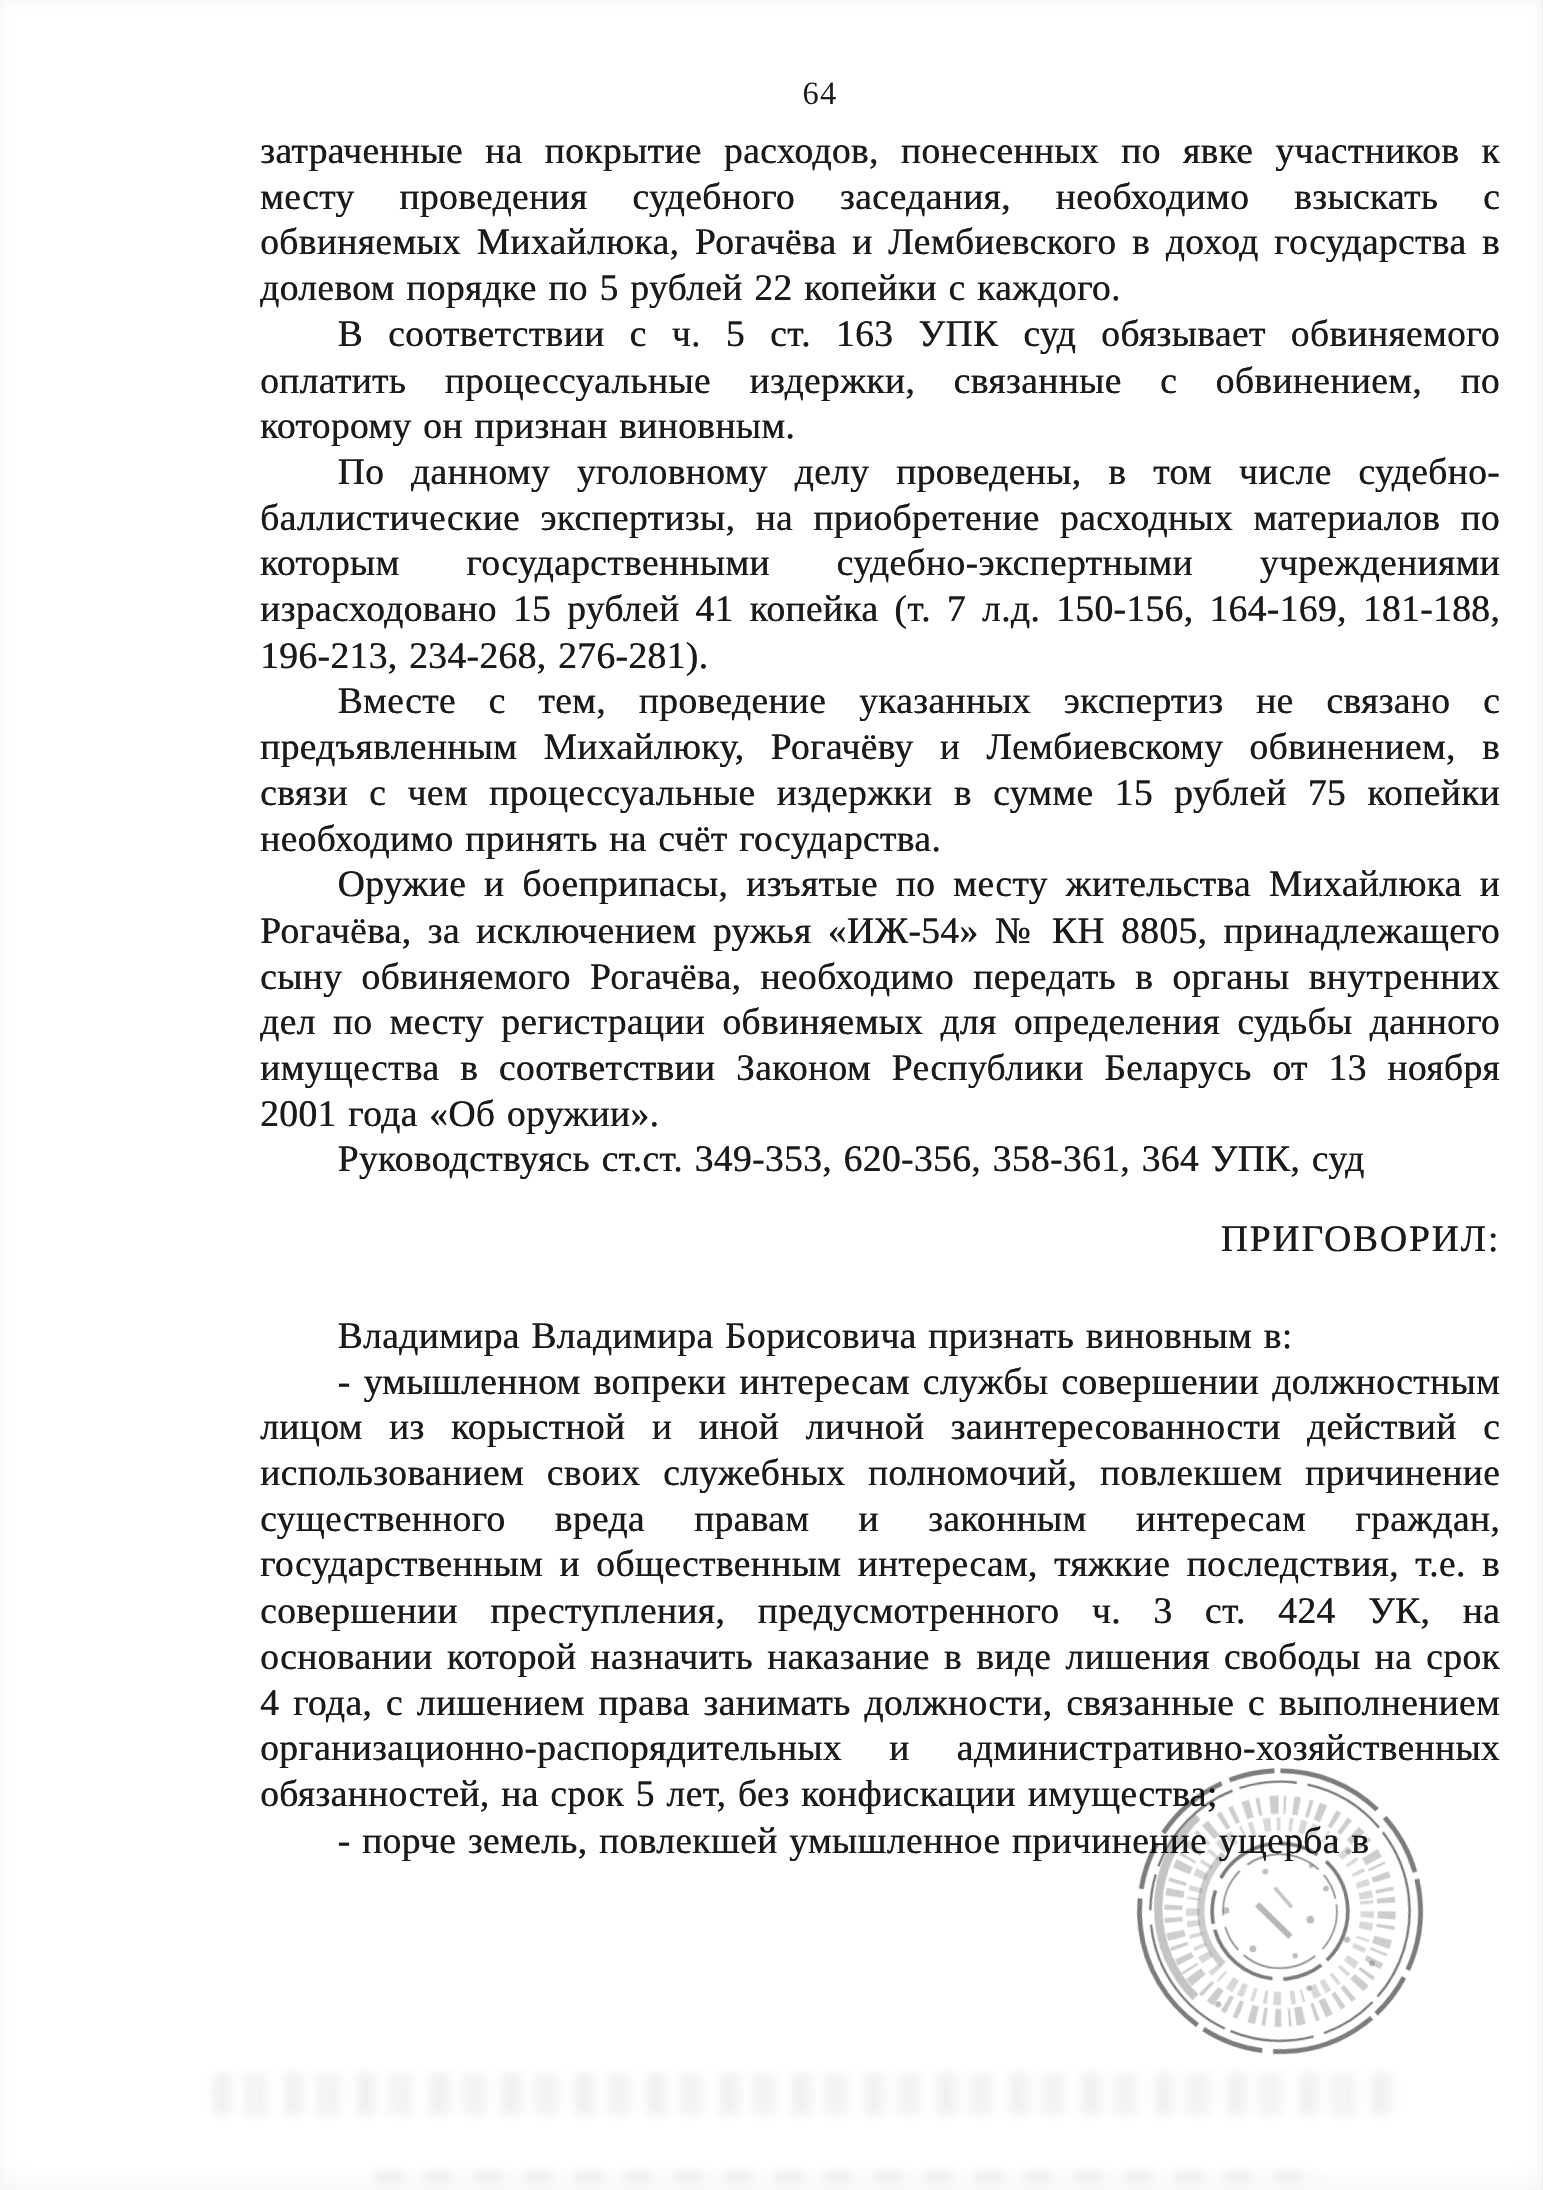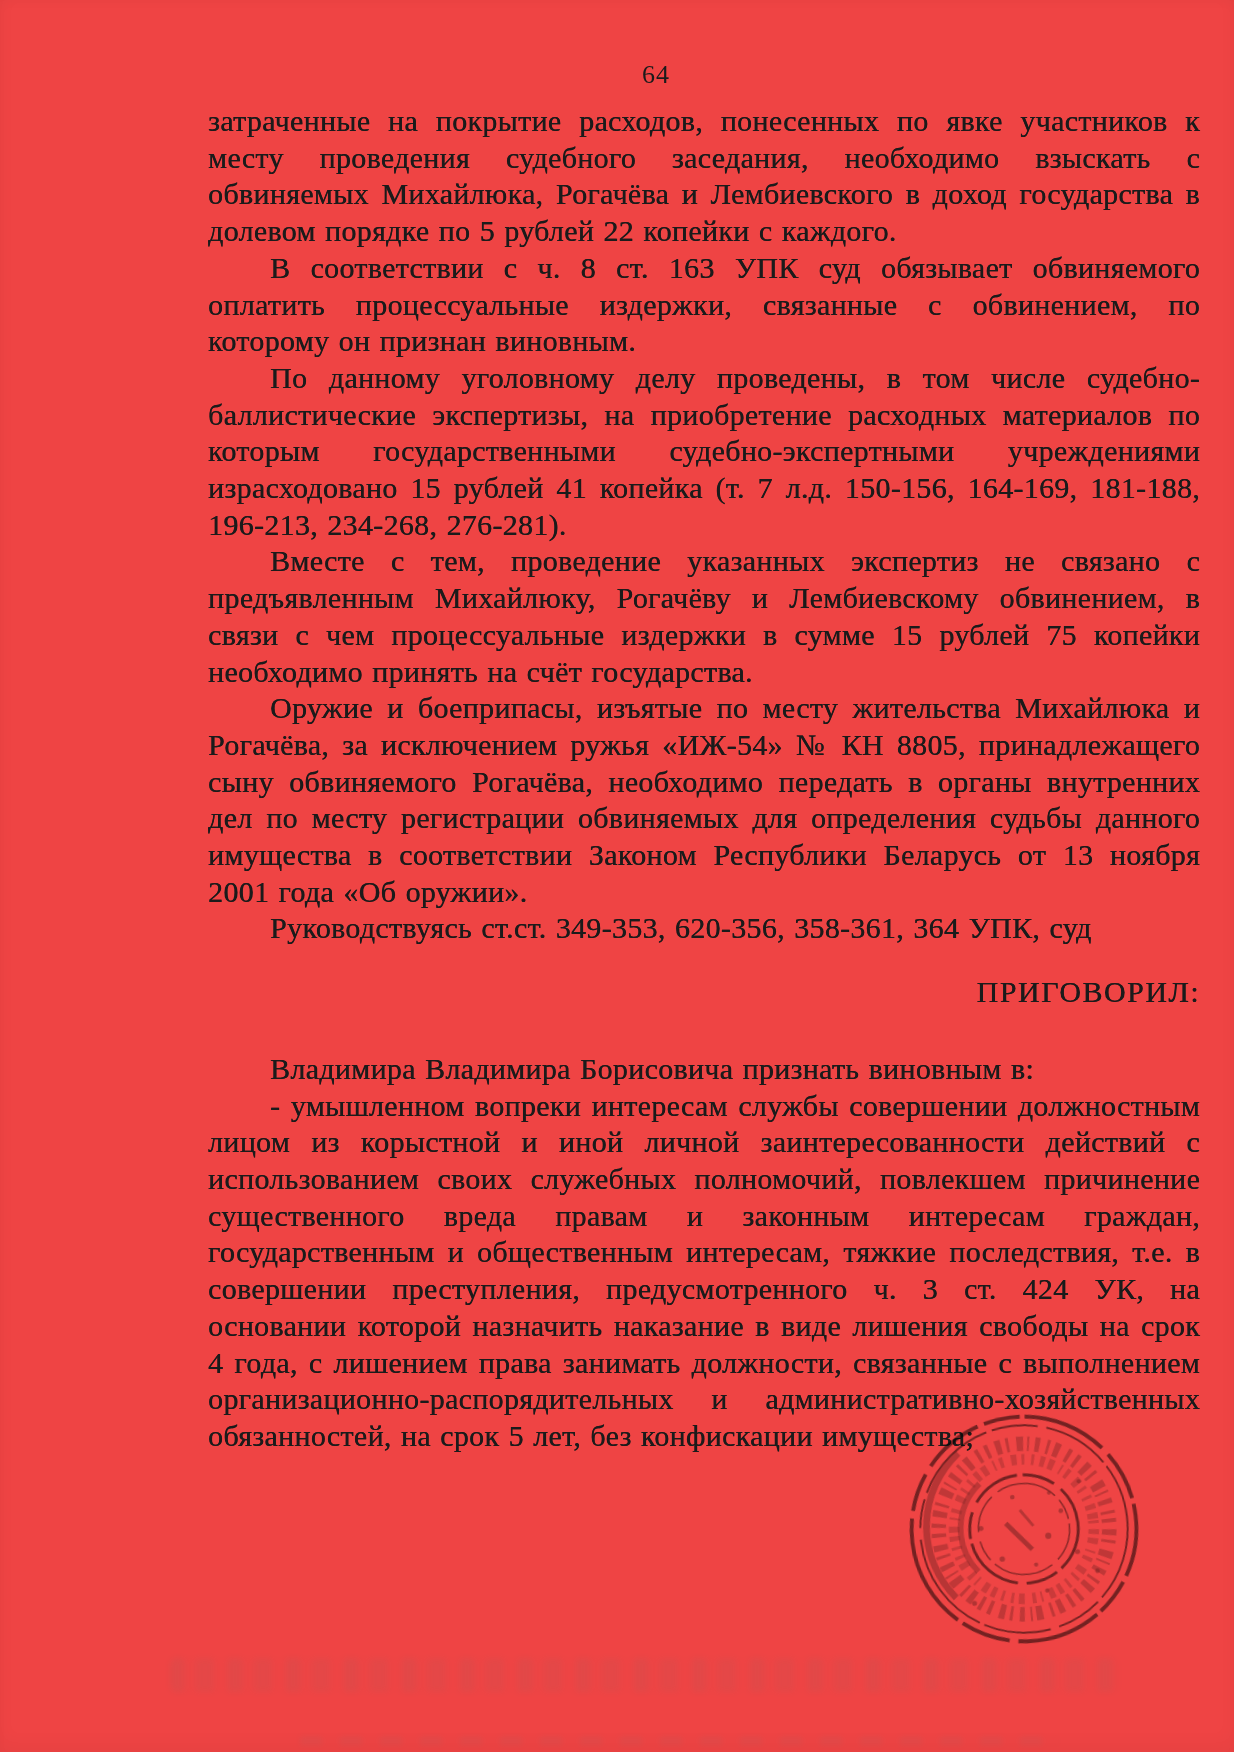--- a/index.html
+++ b/index.html
@@ -1,21 +1,21 @@
 <!DOCTYPE html>
 <html><head>
 <meta charset="utf-8">
 <style>
   html, body { margin: 0; padding: 0; background: #e8e8e6; }
   .page {
     position: relative;
     width: 1234px;
     height: 1752px;
     margin: 0 auto;
-    background: #ef4444;
+    background: #ffffff;
     color: #1b1b1b;
     font-family: "Liberation Serif", "DejaVu Serif", serif;
     overflow: hidden;
     box-shadow: inset 0 -8px 18px rgba(0,0,0,0.035), inset 0 4px 10px rgba(0,0,0,0.02);
   }
   .page-number {
     position: absolute;
     top: 60px;
     left: 160px;
     width: 992px;
@@ -90,30 +90,31 @@
 </style>
 </head>
 <body>
 
 <div class="page">
 
   <div class="page-number">64</div>
 
   <div class="content">
     <p class="no-indent">затраченные на покрытие расходов, понесенных по явке участников к месту проведения судебного заседания, необходимо взыскать с обвиняемых Михайлюка, Рогачёва и Лембиевского в доход государства в долевом порядке по 5 рублей 22 копейки с каждого.</p>
-    <p>В соответствии с ч. 8 ст. 163 УПК суд обязывает обвиняемого оплатить процессуальные издержки, связанные с обвинением, по которому он признан виновным.</p>
+    <p>В соответствии с ч. 5 ст. 163 УПК суд обязывает обвиняемого оплатить процессуальные издержки, связанные с обвинением, по которому он признан виновным.</p>
     <p>По данному уголовному делу проведены, в том числе судебно-баллистические экспертизы, на приобретение расходных материалов по которым государственными судебно-экспертными учреждениями израсходовано 15 рублей 41 копейка (т. 7 л.д. 150-156, 164-169, 181-188, 196-213, 234-268, 276-281).</p>
     <p>Вместе с тем, проведение указанных экспертиз не связано с предъявленным Михайлюку, Рогачёву и Лембиевскому обвинением, в связи с чем процессуальные издержки в сумме 15 рублей 75 копейки необходимо принять на счёт государства.</p>
     <p>Оружие и боеприпасы, изъятые по месту жительства Михайлюка и Рогачёва, за исключением ружья «ИЖ-54» № КН 8805, принадлежащего сыну обвиняемого Рогачёва, необходимо передать в органы внутренних дел по месту регистрации обвиняемых для определения судьбы данного имущества в соответствии Законом Республики Беларусь от 13 ноября 2001 года «Об оружии».</p>
     <p>Руководствуясь ст.ст. 349-353, 620-356, 358-361, 364 УПК, суд</p>
 
     <p class="verdict-heading">ПРИГОВОРИЛ:</p>
 
     <p>Владимира Владимира Борисовича признать виновным в:</p>
     <p>- умышленном вопреки интересам службы совершении должностным лицом из корыстной и иной личной заинтересованности действий с использованием своих служебных полномочий, повлекшем причинение существенного вреда правам и законным интересам граждан, государственным и общественным интересам, тяжкие последствия, т.е. в совершении преступления, предусмотренного ч. 3 ст. 424 УК, на основании которой назначить наказание в виде лишения свободы на срок 4 года, с лишением права занимать должности, связанные с выполнением организационно-распорядительных и административно-хозяйственных обязанностей, на срок 5 лет, без конфискации имущества;</p>
+    <p>- порче земель, повлекшей умышленное причинение ущерба в</p>
   </div>
 
   <svg class="seal" viewBox="-130 -130 260 260" xmlns="http://www.w3.org/2000/svg">
     <g fill="none" stroke="#2b2b2b">
 
       <circle r="116" stroke-width="4" stroke-dasharray="64 7 38 5 88 9 52 6 120 8 40 10"></circle>
       <circle r="107" stroke-width="2" stroke-dasharray="90 6 48 9 70 5 110 12 30 7"></circle>
 
       <circle r="88" stroke-width="15" opacity="0.38" stroke-dasharray="4 7 6 5 3 8 7 4 2 6 5 7 3 5 6 8 4 6"></circle>
       <circle r="72" stroke-width="11" opacity="0.30" stroke-dasharray="3 6 5 4 6 7 2 5 4 8 6 5 3 7"></circle>

